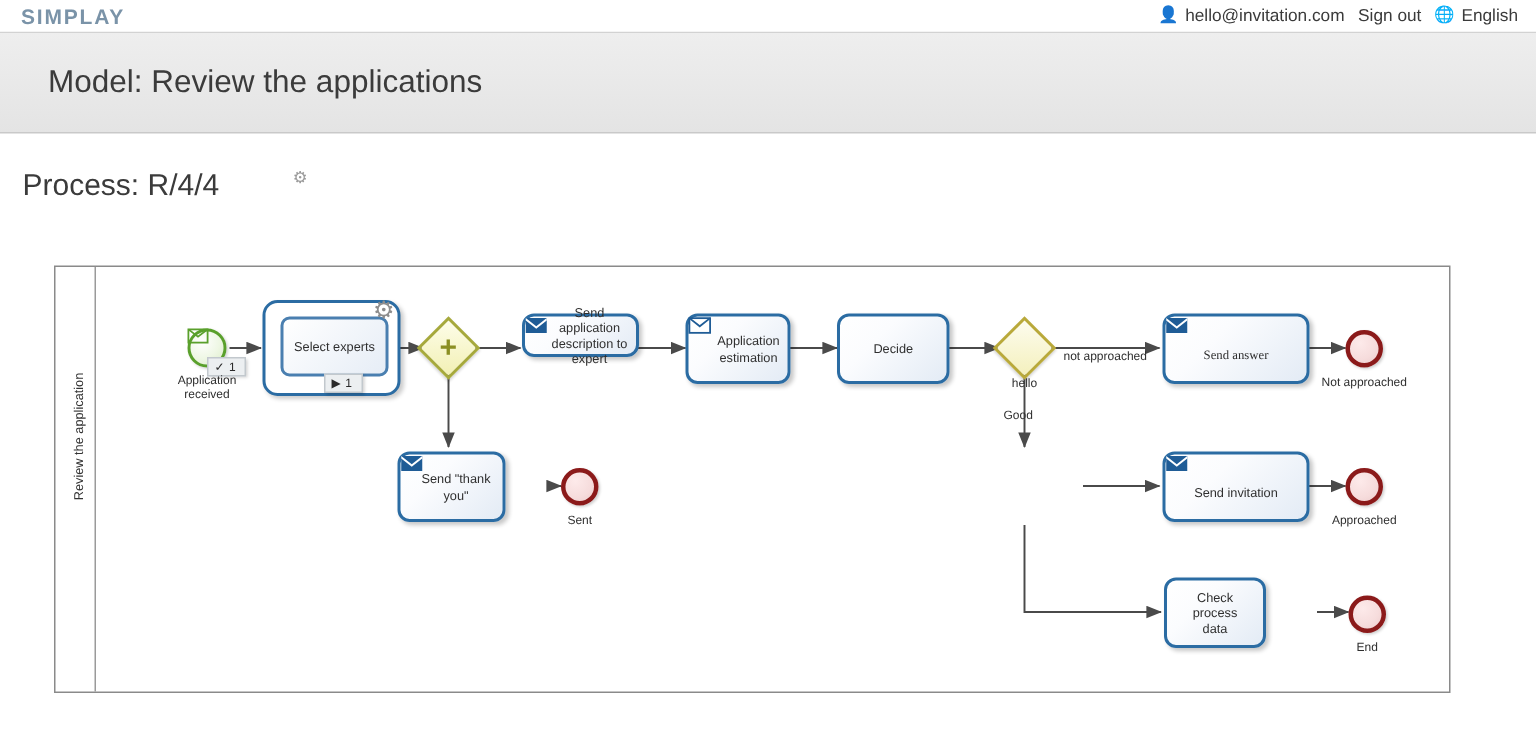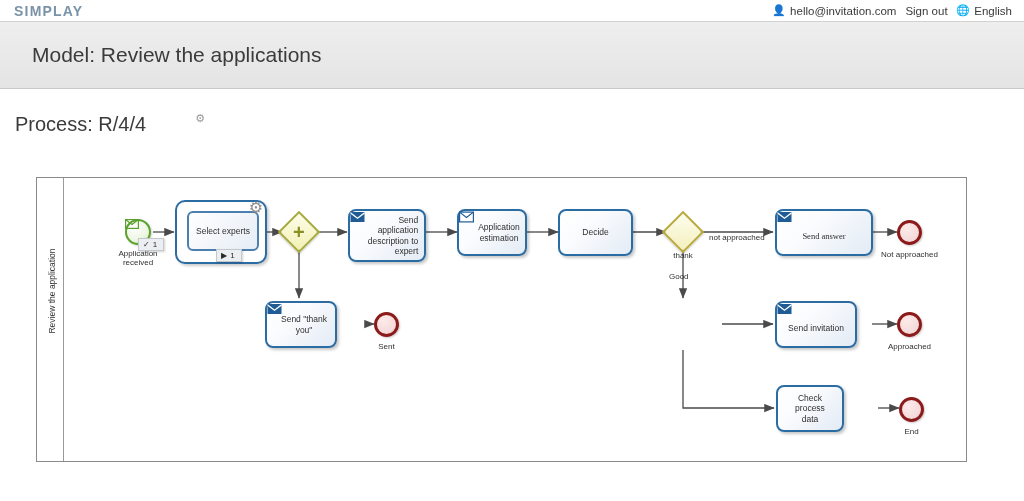--- a/index.html
+++ b/index.html
@@ -263,21 +263,21 @@
         <span>1</span>
       </div>
     </div>
 
     <div class="node" style="left:247px; top:39px;">
       <div class="gw">
         <span class="gw-plus">+</span>
       </div>
     </div>
 
-    <div class="node task" style="left:311px; top:31px; width:78px; height:53px;text-align:right;">
+    <div class="node task" style="left:311px; top:31px; width:78px; height:29px;">
       <svg class="tk-icon" viewBox="0 0 15 11">
         <rect x="0.5" y="0.5" width="14" height="10" fill="#1f5c96"></rect>
         <path d="M0.5,0.5 L7.5,6 L14.5,0.5 L14.5,2.2 L7.5,7.6 L0.5,2.2 z" fill="#ffffff"></path>
       </svg>
       <span class="task-label" style="padding-left:12px;">Send<br>application<br>description to<br>expert</span>
     </div>
 
     <div class="node task" style="left:420px; top:31px; width:70px; height:47px;">
       <svg class="tk-icon" viewBox="0 0 15 11">
         <rect x="0.6" y="0.6" width="13.8" height="9.8" fill="#ffffff" stroke="#1f5c96" stroke-width="1.2"></rect>
@@ -285,21 +285,21 @@
       </svg>
       <span class="task-label" style="padding-left:14px;">Application<br>estimation</span>
     </div>
 
     <div class="node task" style="left:521px; top:31px; width:75px; height:47px;">
       <span class="task-label">Decide</span>
     </div>
 
     <div class="node" style="left:631px; top:39px;">
       <div class="gw gw-x"></div>
-      <div class="gw-caption">thank</div>
+      <div class="gw-caption">hello</div>
     </div>
 
     <div class="flow-label" style="left:672px; top:55px;">not approached</div>
     <div class="flow-label" style="left:632px; top:94px;">Good</div>
 
     <div class="node task" style="left:738px; top:31px; width:98px; height:47px;font-family:Liberation Serif, serif;">
       <svg class="tk-icon" viewBox="0 0 15 11">
         <rect x="0.5" y="0.5" width="14" height="10" fill="#1f5c96"></rect>
         <path d="M0.5,0.5 L7.5,6 L14.5,0.5 L14.5,2.2 L7.5,7.6 L0.5,2.2 z" fill="#ffffff"></path>
       </svg>
@@ -318,21 +318,21 @@
       </svg>
       <span class="task-label" style="padding-left:6px;">Send "thank you"</span>
     </div>
 
     <div class="node" style="left:337px; top:134px;">
       <div class="end-ev"></div>
       <div class="ev-caption">Sent</div>
     </div>
 
 
-    <div class="node task" style="left:738px; top:123px; width:82px; height:47px;">
+    <div class="node task" style="left:738px; top:123px; width:98px; height:47px;">
       <svg class="tk-icon" viewBox="0 0 15 11">
         <rect x="0.5" y="0.5" width="14" height="10" fill="#1f5c96"></rect>
         <path d="M0.5,0.5 L7.5,6 L14.5,0.5 L14.5,2.2 L7.5,7.6 L0.5,2.2 z" fill="#ffffff"></path>
       </svg>
       <span class="task-label" style="padding-top:8px;">Send invitation</span>
     </div>
 
     <div class="node" style="left:860px; top:134px;">
       <div class="end-ev"></div>
       <div class="ev-caption">Approached</div>

